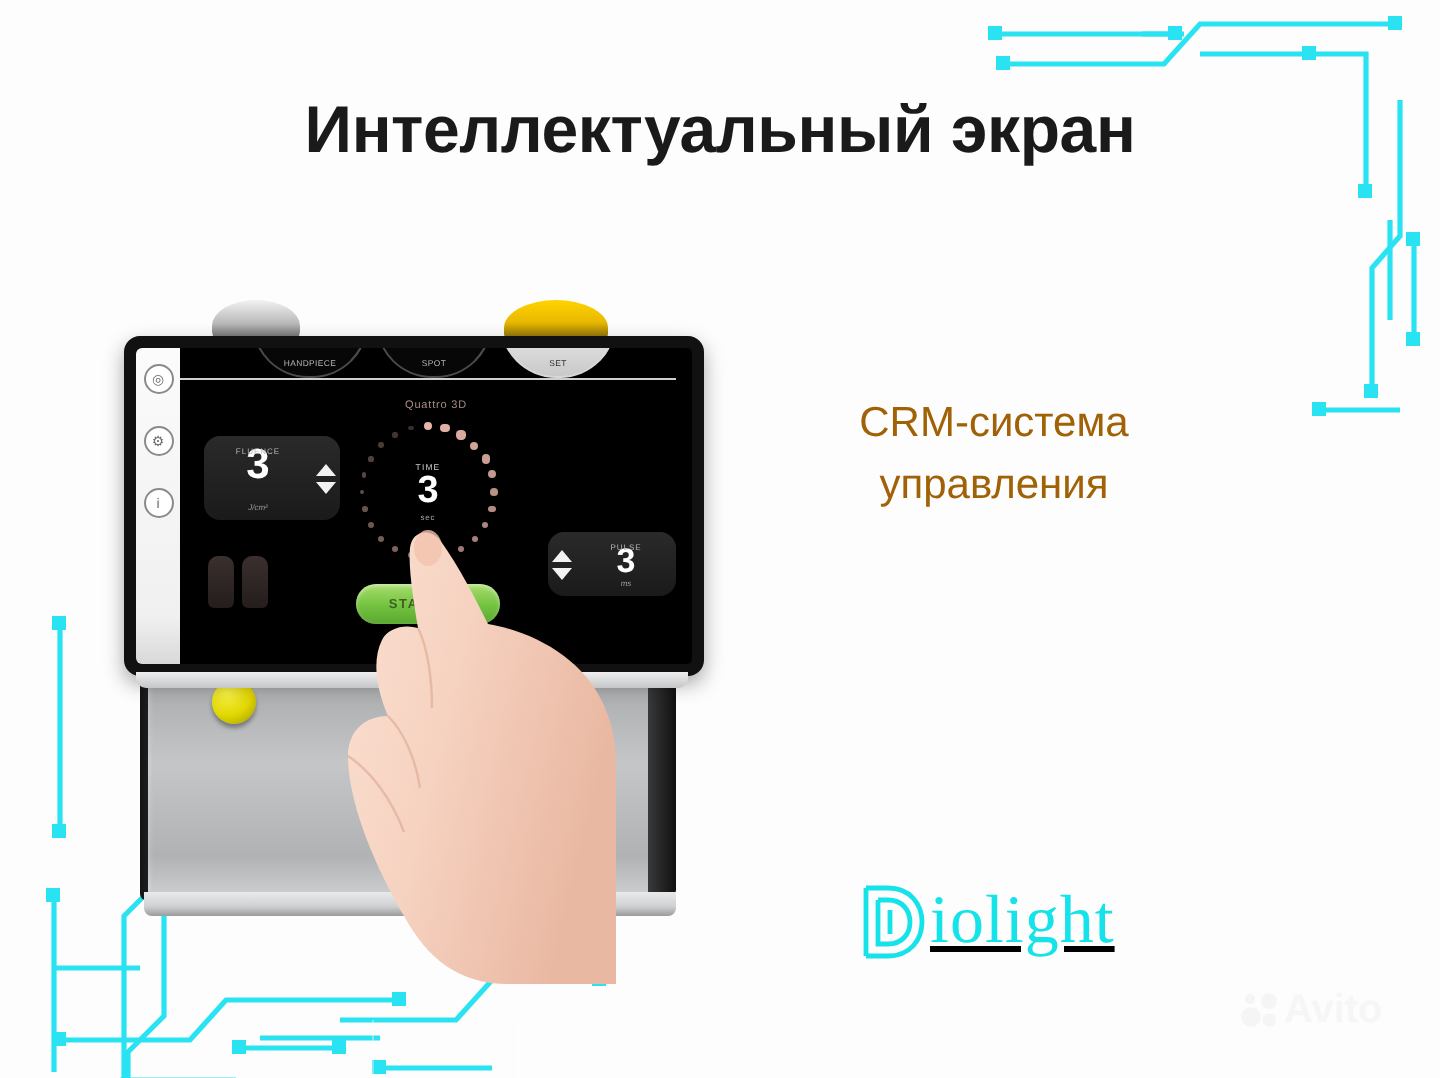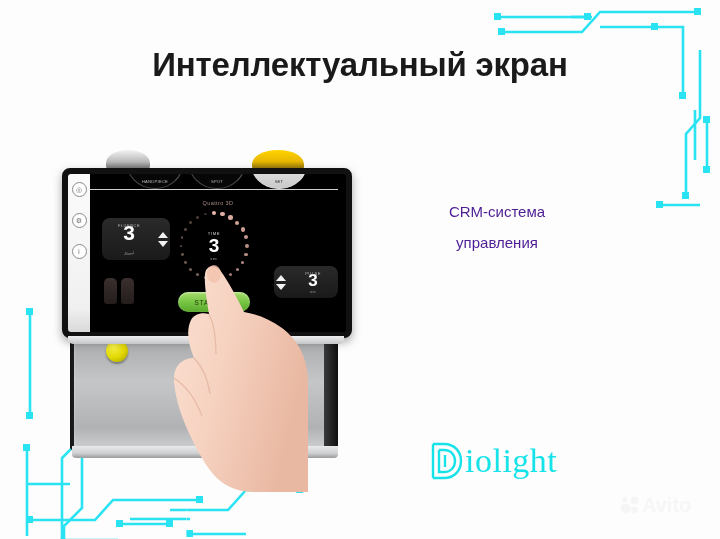--- a/index.html
+++ b/index.html
@@ -42,33 +42,34 @@
     white-space: nowrap;
   }
 
   
   .copy-block {
     position: absolute;
     left: 352px;
     top: 196px;
     width: 290px;
     text-align: center;
-    color: #4c1d95;
-    font-size: 15px;
+    color: #a16207;
+    font-size: 21px;
     line-height: 31px;
   }
   .copy-line { display: block; }
 
   
   .logo-wrap {
     position: absolute;
     left: 428px;
     top: 440px;
     display: flex;
     align-items: center;
+    text-decoration: underline;
   }
   .logo-mark { width: 36px; height: 42px; }
   .logo-word {
     font-family: "Liberation Serif", serif;
     font-size: 34px;
     color: #16e2ea;
     letter-spacing: 0.5px;
     margin-left: 1px;
     line-height: 1;
   }

